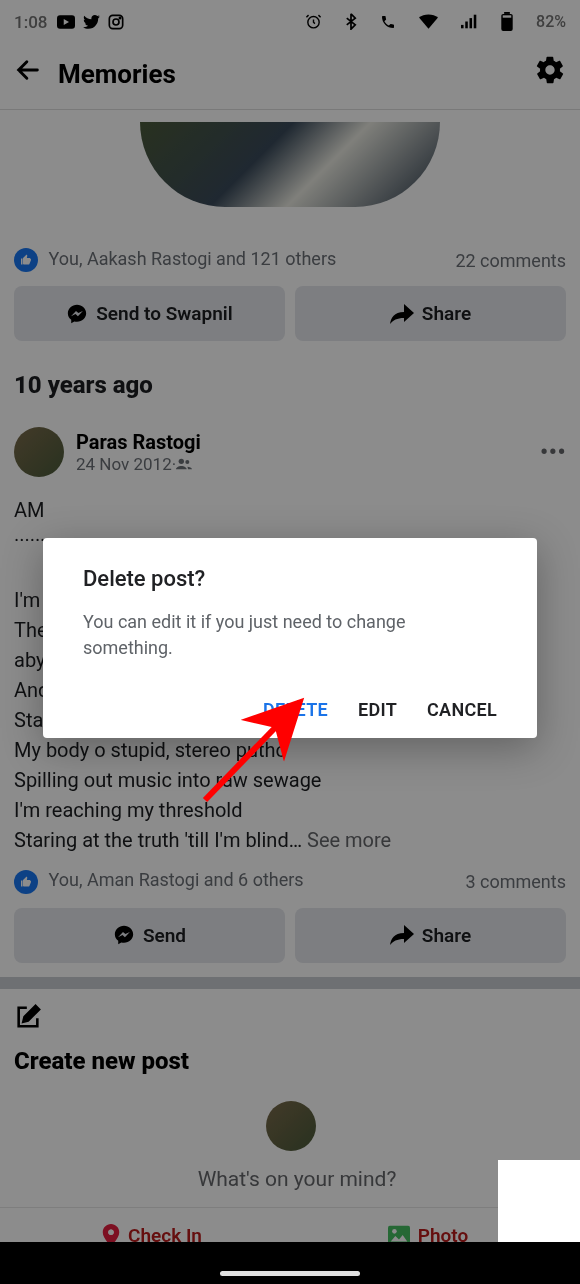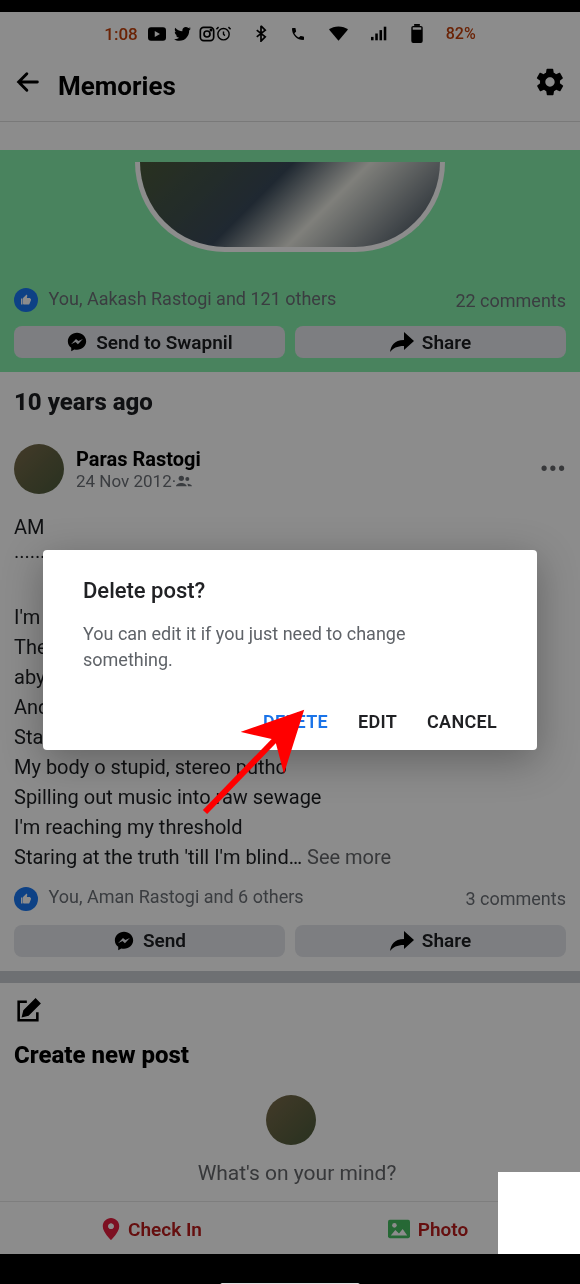--- a/index.html
+++ b/index.html
@@ -1,43 +1,43 @@
 <!DOCTYPE html>
 <html><head>
 <meta charset="utf-8">
 <style>
 * { margin: 0; padding: 0; box-sizing: border-box; font-family: -apple-system, Roboto, Arial, sans-serif; }
 html, body { width: 580px; height: 1284px; background: #000; overflow: hidden; }
 .screen { width: 580px; height: 1284px; background: #fff; position: relative; }
 .dim-overlay { position: absolute; inset: 0; background: rgba(0,0,0,0.45); z-index: 5; }
 
 
-.status-bar { height: 38px; padding: 5px 14px 0; display: flex; justify-content: center; align-items: center; color: #c2410c; font-size: 17px; font-weight: 500; margin-top: 12px; }
+.status-bar { height: 38px; padding: 5px 14px 0; display: flex; justify-content: space-between; align-items: center; color: #737373; font-size: 17px; font-weight: 500; }
 .status-left { display: flex; align-items: center; gap: 10px; }
 .status-right { display: flex; align-items: center; gap: 23px; font-size: 16px; }
 .status-icons { display: flex; gap: 8px; align-items: center; }
 
 
 .app-header { height: 72px; display: flex; align-items: center; padding: 0 14px; border-bottom: 1px solid #ddd; }
 .back-arrow { font-size: 30px; font-weight: 400; margin-right: 16px; }
 .header-title { font-size: 26px; font-weight: 700; flex: 1; }
 .gear { font-size: 30px; }
 
 
 .content { background: #c9ccd1; }
 .card { background: #fff; padding: 14px; }
 .card + .card { margin-top: 12px; }
 
 
-.post1 { padding: 12px 14px 14px; background: #86efac; margin-top: 28px; }
+.post1 { padding: 12px 14px 14px; background: #ffffff; }
 .profile-circle { width: 310px; height: 90px; margin: 0 auto 36px; border-radius: 0 0 160px 160px; background: linear-gradient(135deg, #4a5a3a, #3a4a5a 40%, #e8e8e0 60%, #2a3a4a); border: 5px solid #fff; border-top: none; }
 .reactions-row { display: flex; align-items: center; justify-content: space-between; margin: 14px 0; font-size: 18px; color: #6b6f76; }
 .like-badge { width: 24px; height: 24px; background: #1877f2; border-radius: 50%; display: inline-flex; align-items: center; justify-content: center; color: #fff; font-size: 13px; margin-right: 6px; vertical-align: middle; }
 .action-buttons { display: flex; gap: 10px; }
-.action-btn { flex: 1; background: #e4e6eb; height: 32px; border-radius: 8px; display: flex; align-items: center; justify-content: center; gap: 8px; font-size: 19px; font-weight: 600; color: #1c1e21; }
+.action-btn { flex: 1; background: #e4e6eb; height: 55px; border-radius: 8px; display: flex; align-items: center; justify-content: center; gap: 8px; font-size: 19px; font-weight: 600; color: #1c1e21; }
 .action-icon { font-size: 20px; }
 
 
 .onthisday { font-size: 18px; color: #65676b; }
 .yearsago { font-size: 24px; font-weight: 800; color: #1c1e21; margin-top: 2px; }
 .post-header { display: flex; align-items: center; margin-top: 28px; }
 .avatar { width: 50px; height: 50px; border-radius: 50%; background: linear-gradient(135deg,#7a6a4a,#4a5a3a); margin-right: 12px; }
 .post-author { font-size: 20px; font-weight: 700; }
 .post-meta { font-size: 17px; color: #6b6f76; display: flex; align-items: center; }
 .more-dots { color: #65676b; font-size: 26px; margin-left: auto; }

